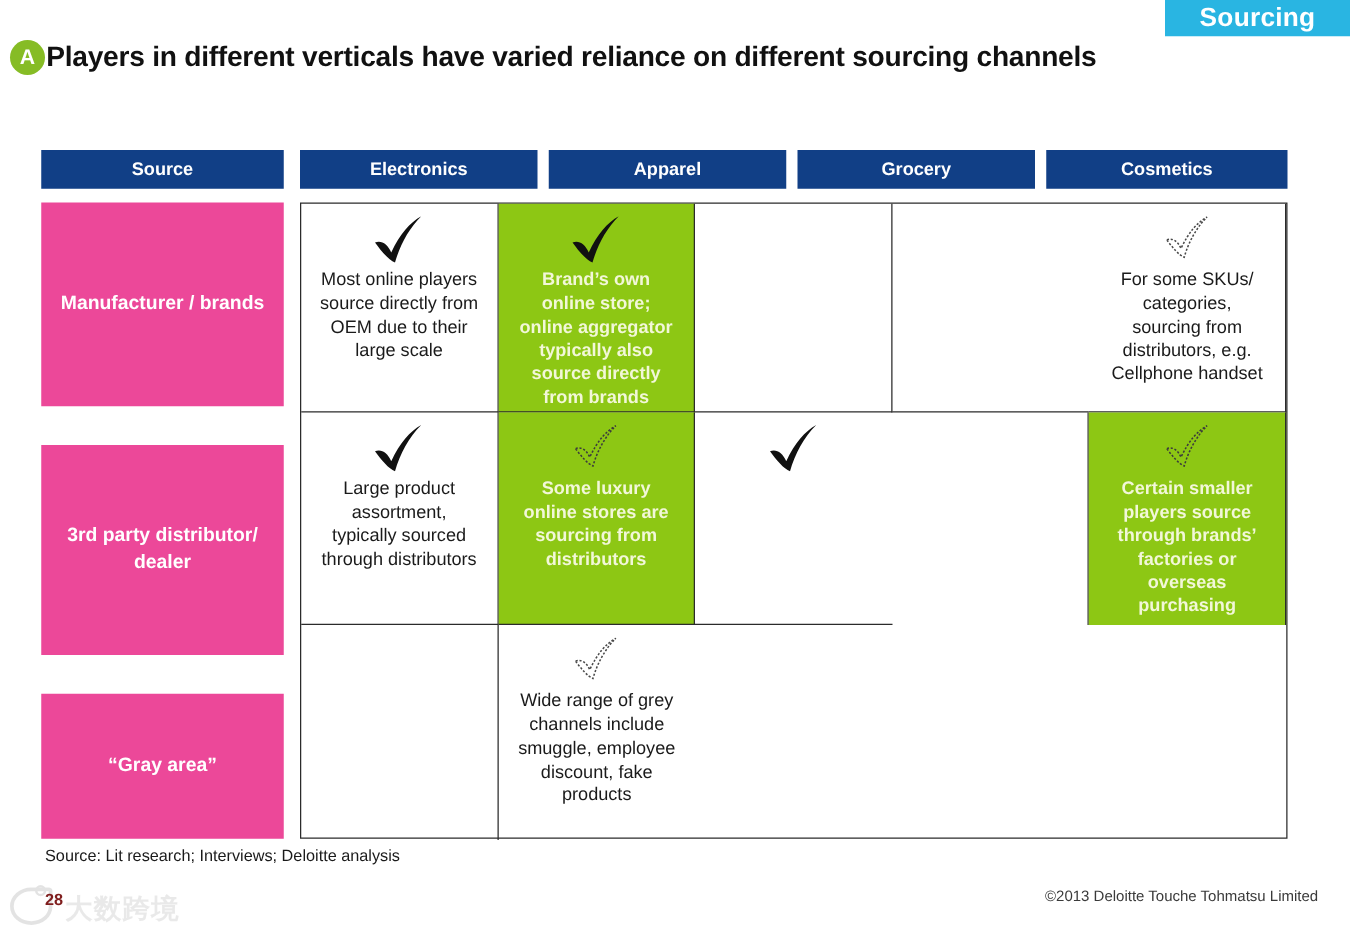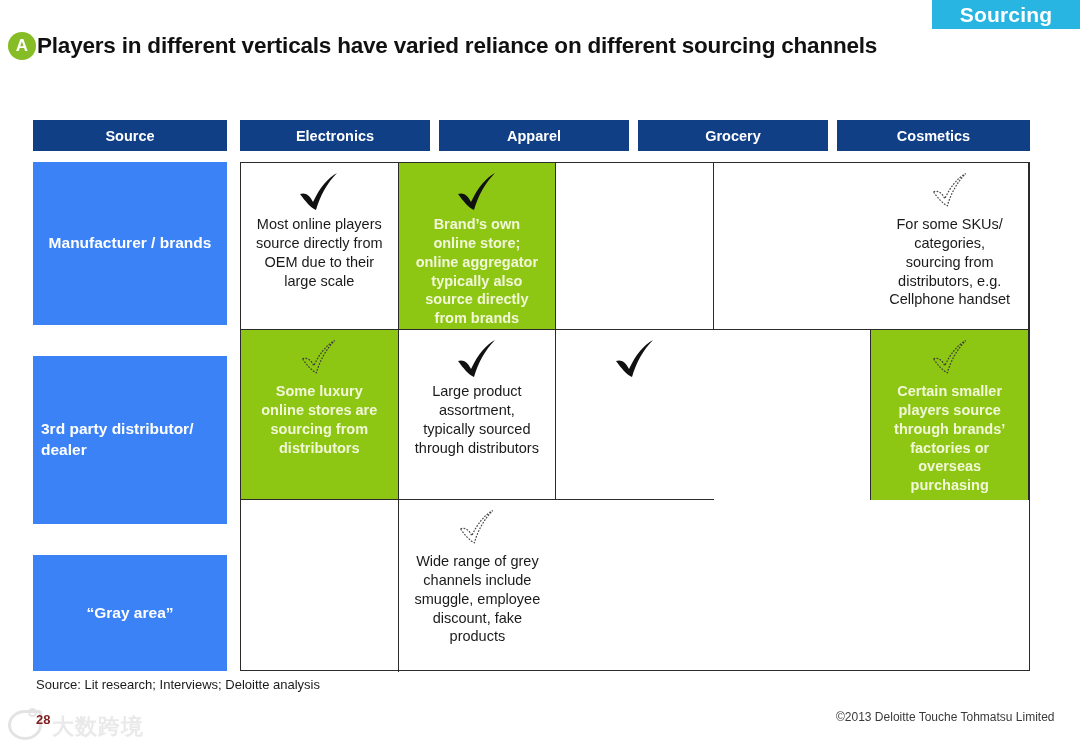--- a/index.html
+++ b/index.html
@@ -79,25 +79,25 @@
   }
   .labels-col{
     position:absolute;
     left:0;top:0;
     width:194px;
     height:100%;
     display:flex;flex-direction:column;
     justify-content:space-between;
   }
   .label-box{
-    background:#3b82f6;
+    background:#ec4899;
     color:#ffffff;
     font-size:15.5px;font-weight:bold;
     line-height:1.35;
-    text-align:left;
+    text-align:center;
     display:flex;align-items:center;justify-content:center;
     box-sizing:border-box;
     padding:0 8px;
   }
   .label-box.r1{height:163px;}
   .label-box.r2{height:168px;}
   .label-box.r3{height:116px;}
 
   .grid{
     position:absolute;
@@ -273,36 +273,36 @@
 
       <div class="cell">
         <div class="tick">
           <svg width="40" height="36" viewBox="0 0 46 40">
               <path d="M4 21 C9 19 14 22 17 29 C24 14 32 5 41 0 C31 10 24 23 20 37 C15 35 9 28 4 21 Z" fill="none" stroke="#4a4a4a" stroke-width="1.4" stroke-dasharray="2 1.6"></path>
             </svg>
         </div>
         <div class="cell-text">For some SKUs/ categories, sourcing from distributors, e.g. Cellphone handset</div>
       </div>
 
+      <div class="cell">
+        <div class="tick">
+          <svg width="46" height="40" viewBox="0 0 46 40">
+              <path d="M4 21 C9 19 14 22 17 29 C24 14 32 5 41 0 C31 10 24 23 20 37 C15 35 9 28 4 21 Z" fill="#111"></path>
+            </svg>
+        </div>
+        <div class="cell-text">Large product assortment, typically sourced through distributors</div>
+      </div>
+
       <div class="cell green">
         <div class="tick">
           <svg width="40" height="36" viewBox="0 0 46 40">
               <path d="M4 21 C9 19 14 22 17 29 C24 14 32 5 41 0 C31 10 24 23 20 37 C15 35 9 28 4 21 Z" fill="none" stroke="#3c3c3c" stroke-width="1.4" stroke-dasharray="2 1.6"></path>
             </svg>
         </div>
         <div class="cell-text">Some luxury online stores are sourcing from distributors</div>
-      </div>
-
-      <div class="cell">
-        <div class="tick">
-          <svg width="46" height="40" viewBox="0 0 46 40">
-              <path d="M4 21 C9 19 14 22 17 29 C24 14 32 5 41 0 C31 10 24 23 20 37 C15 35 9 28 4 21 Z" fill="#111"></path>
-            </svg>
-        </div>
-        <div class="cell-text">Large product assortment, typically sourced through distributors</div>
       </div>
 
       <div class="cell notext">
         <div class="tick">
           <svg width="46" height="40" viewBox="0 0 46 40">
               <path d="M4 21 C9 19 14 22 17 29 C24 14 32 5 41 0 C31 10 24 23 20 37 C15 35 9 28 4 21 Z" fill="#111"></path>
             </svg>
         </div>
 
       </div>

